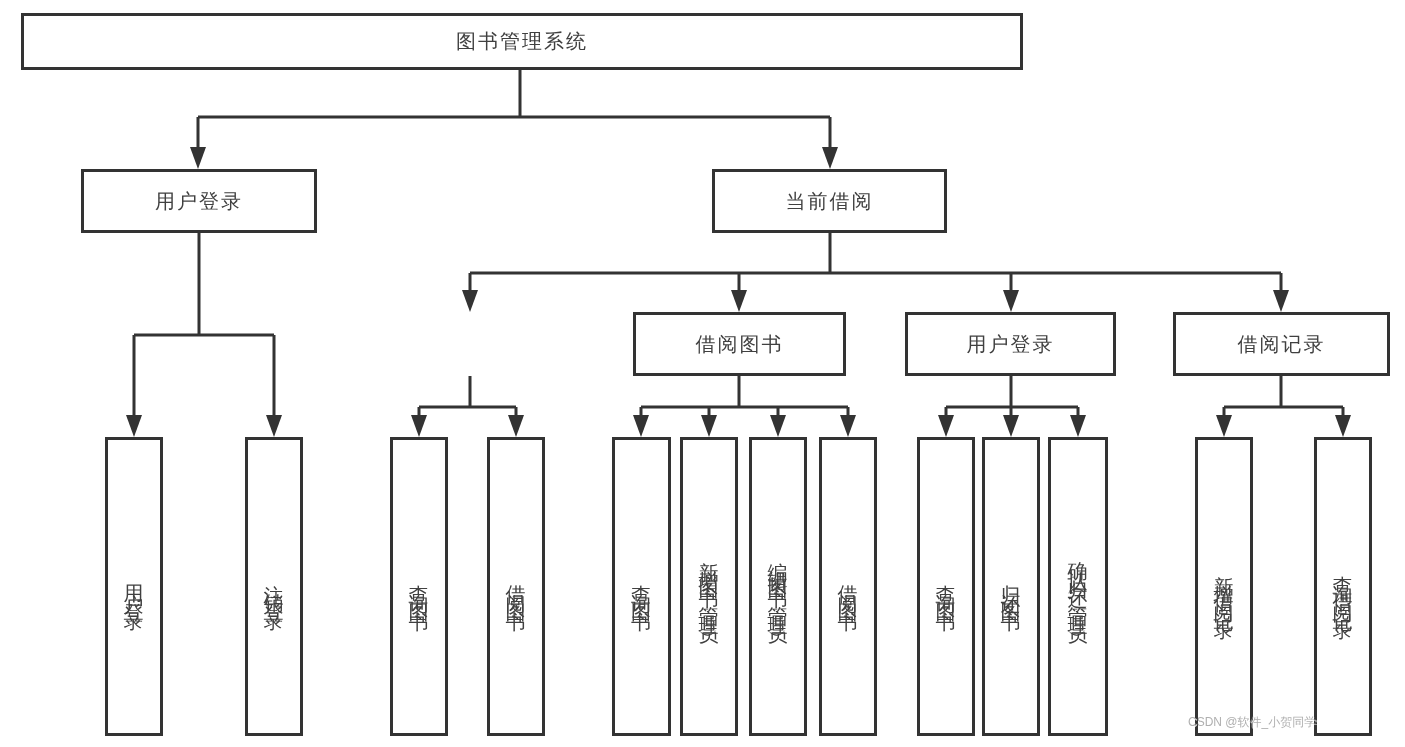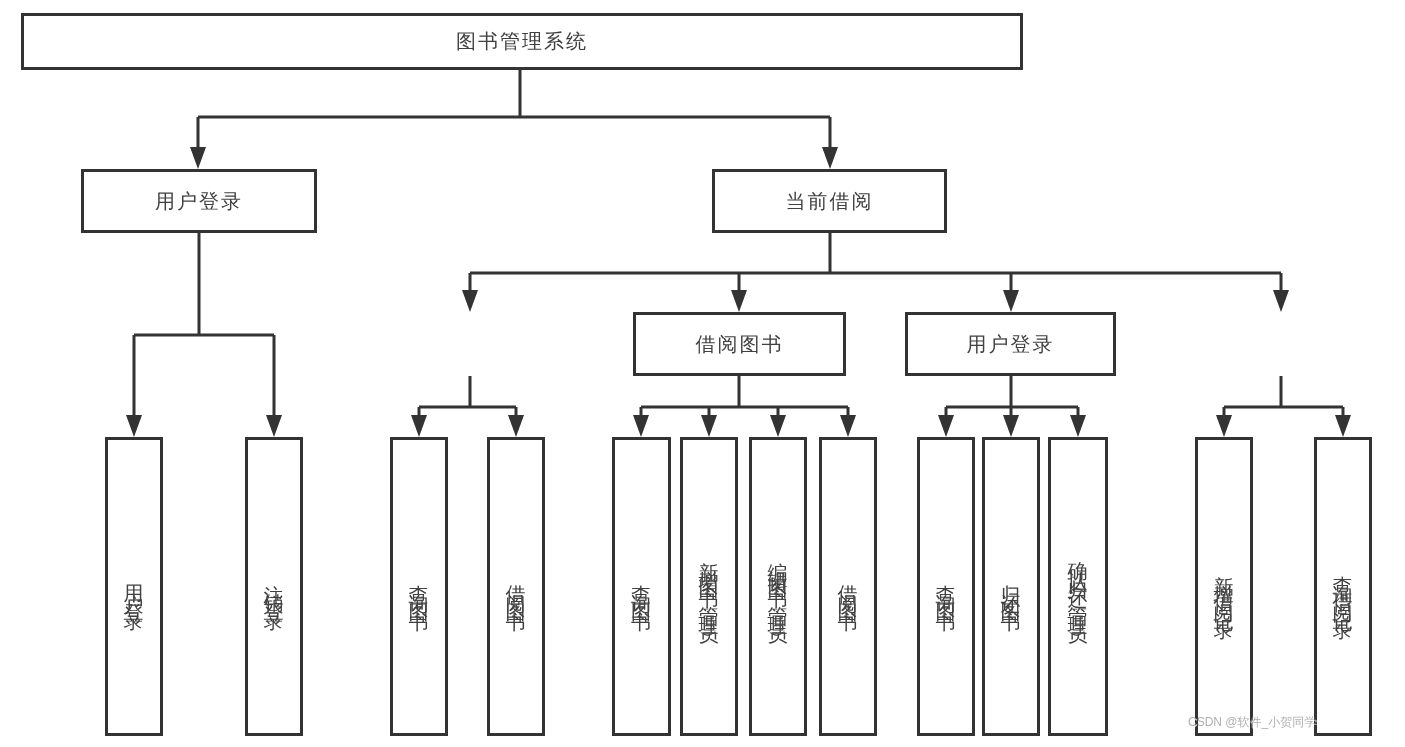--- a/index.html
+++ b/index.html
@@ -109,20 +109,23 @@
   <div class="node h" style="left:712px; top:169px; width:235px; height:64px;">
     <span class="label">当前借阅</span>
   </div>
 
   <div class="node h" style="left:633px; top:312px; width:213px; height:64px;">
     <span class="label">借阅图书</span>
   </div>
   <div class="node h" style="left:905px; top:312px; width:211px; height:64px;">
     <span class="label">用户登录</span>
   </div>
+  <div class="node h" style="left:1173px; top:312px; width:217px; height:64px;">
+    <span class="label">借阅记录</span>
+  </div>
 
   <div class="node v" style="left:105px; top:437px; width:58px; height:299px;">
     <span class="label">用户登录</span>
   </div>
   <div class="node v" style="left:245px; top:437px; width:58px; height:299px;">
     <span class="label">注销登录</span>
   </div>
 
   <div class="node v" style="left:390px; top:437px; width:58px; height:299px;">
     <span class="label">查询图书</span>

